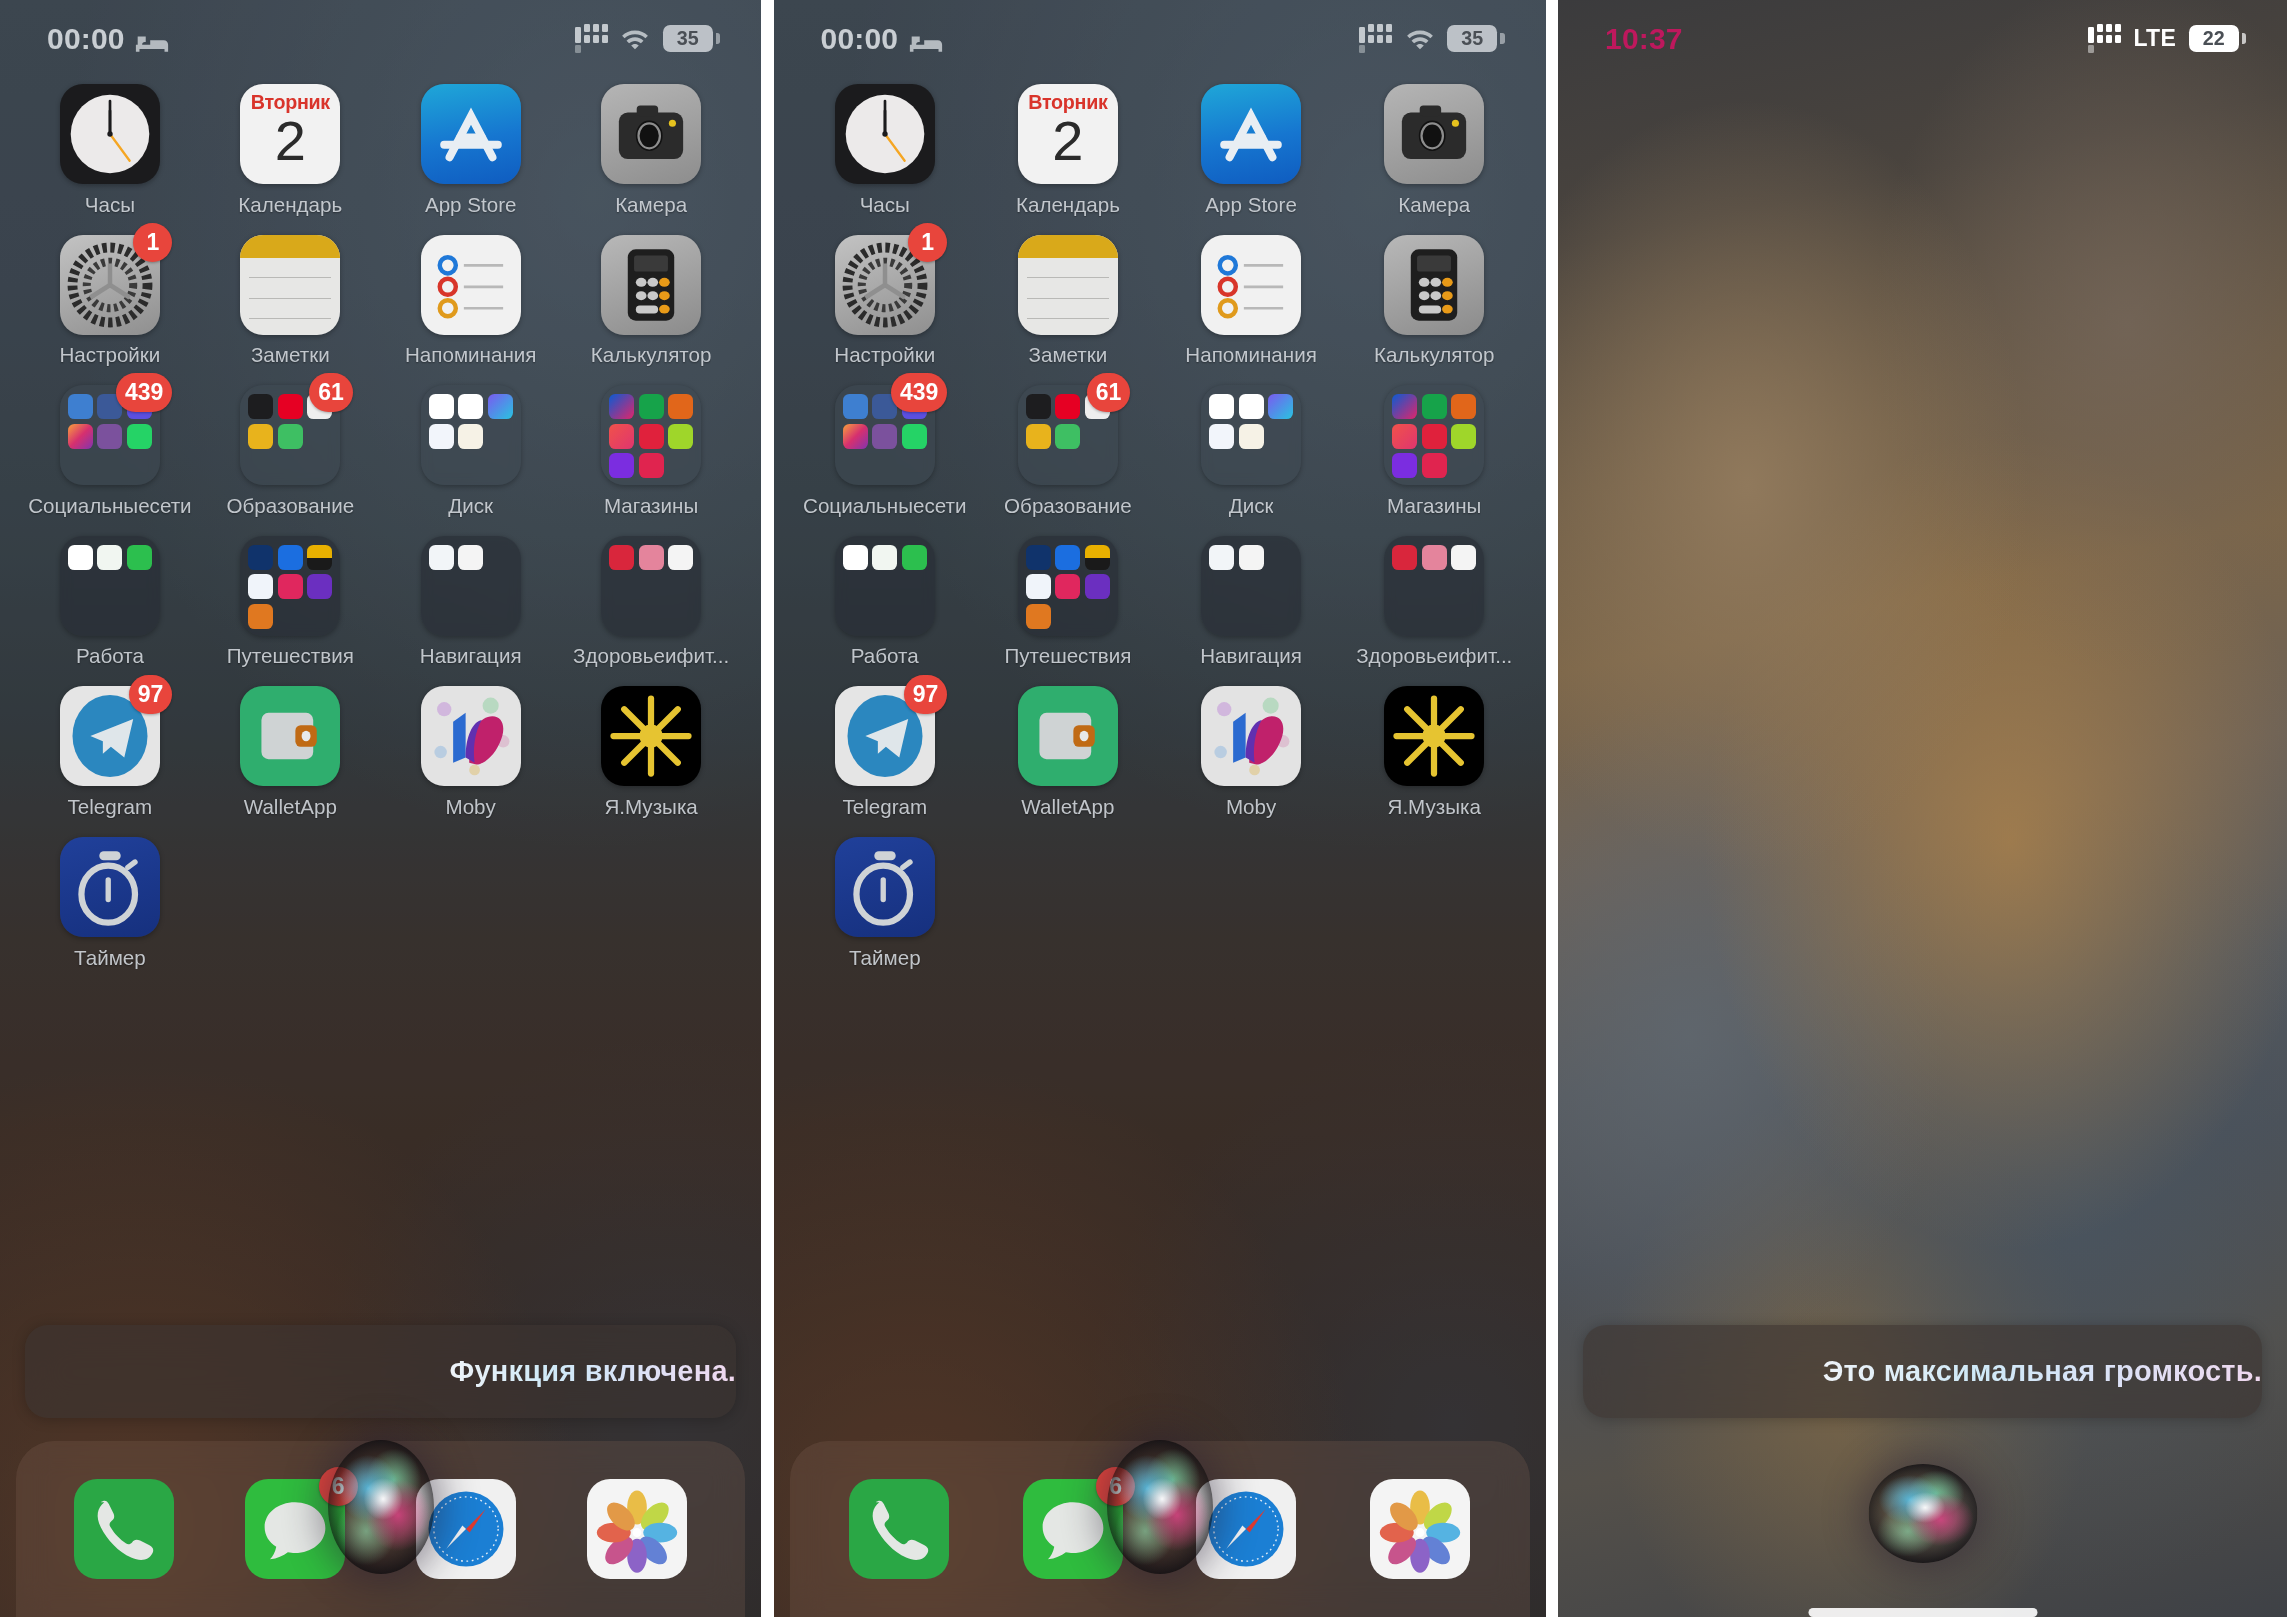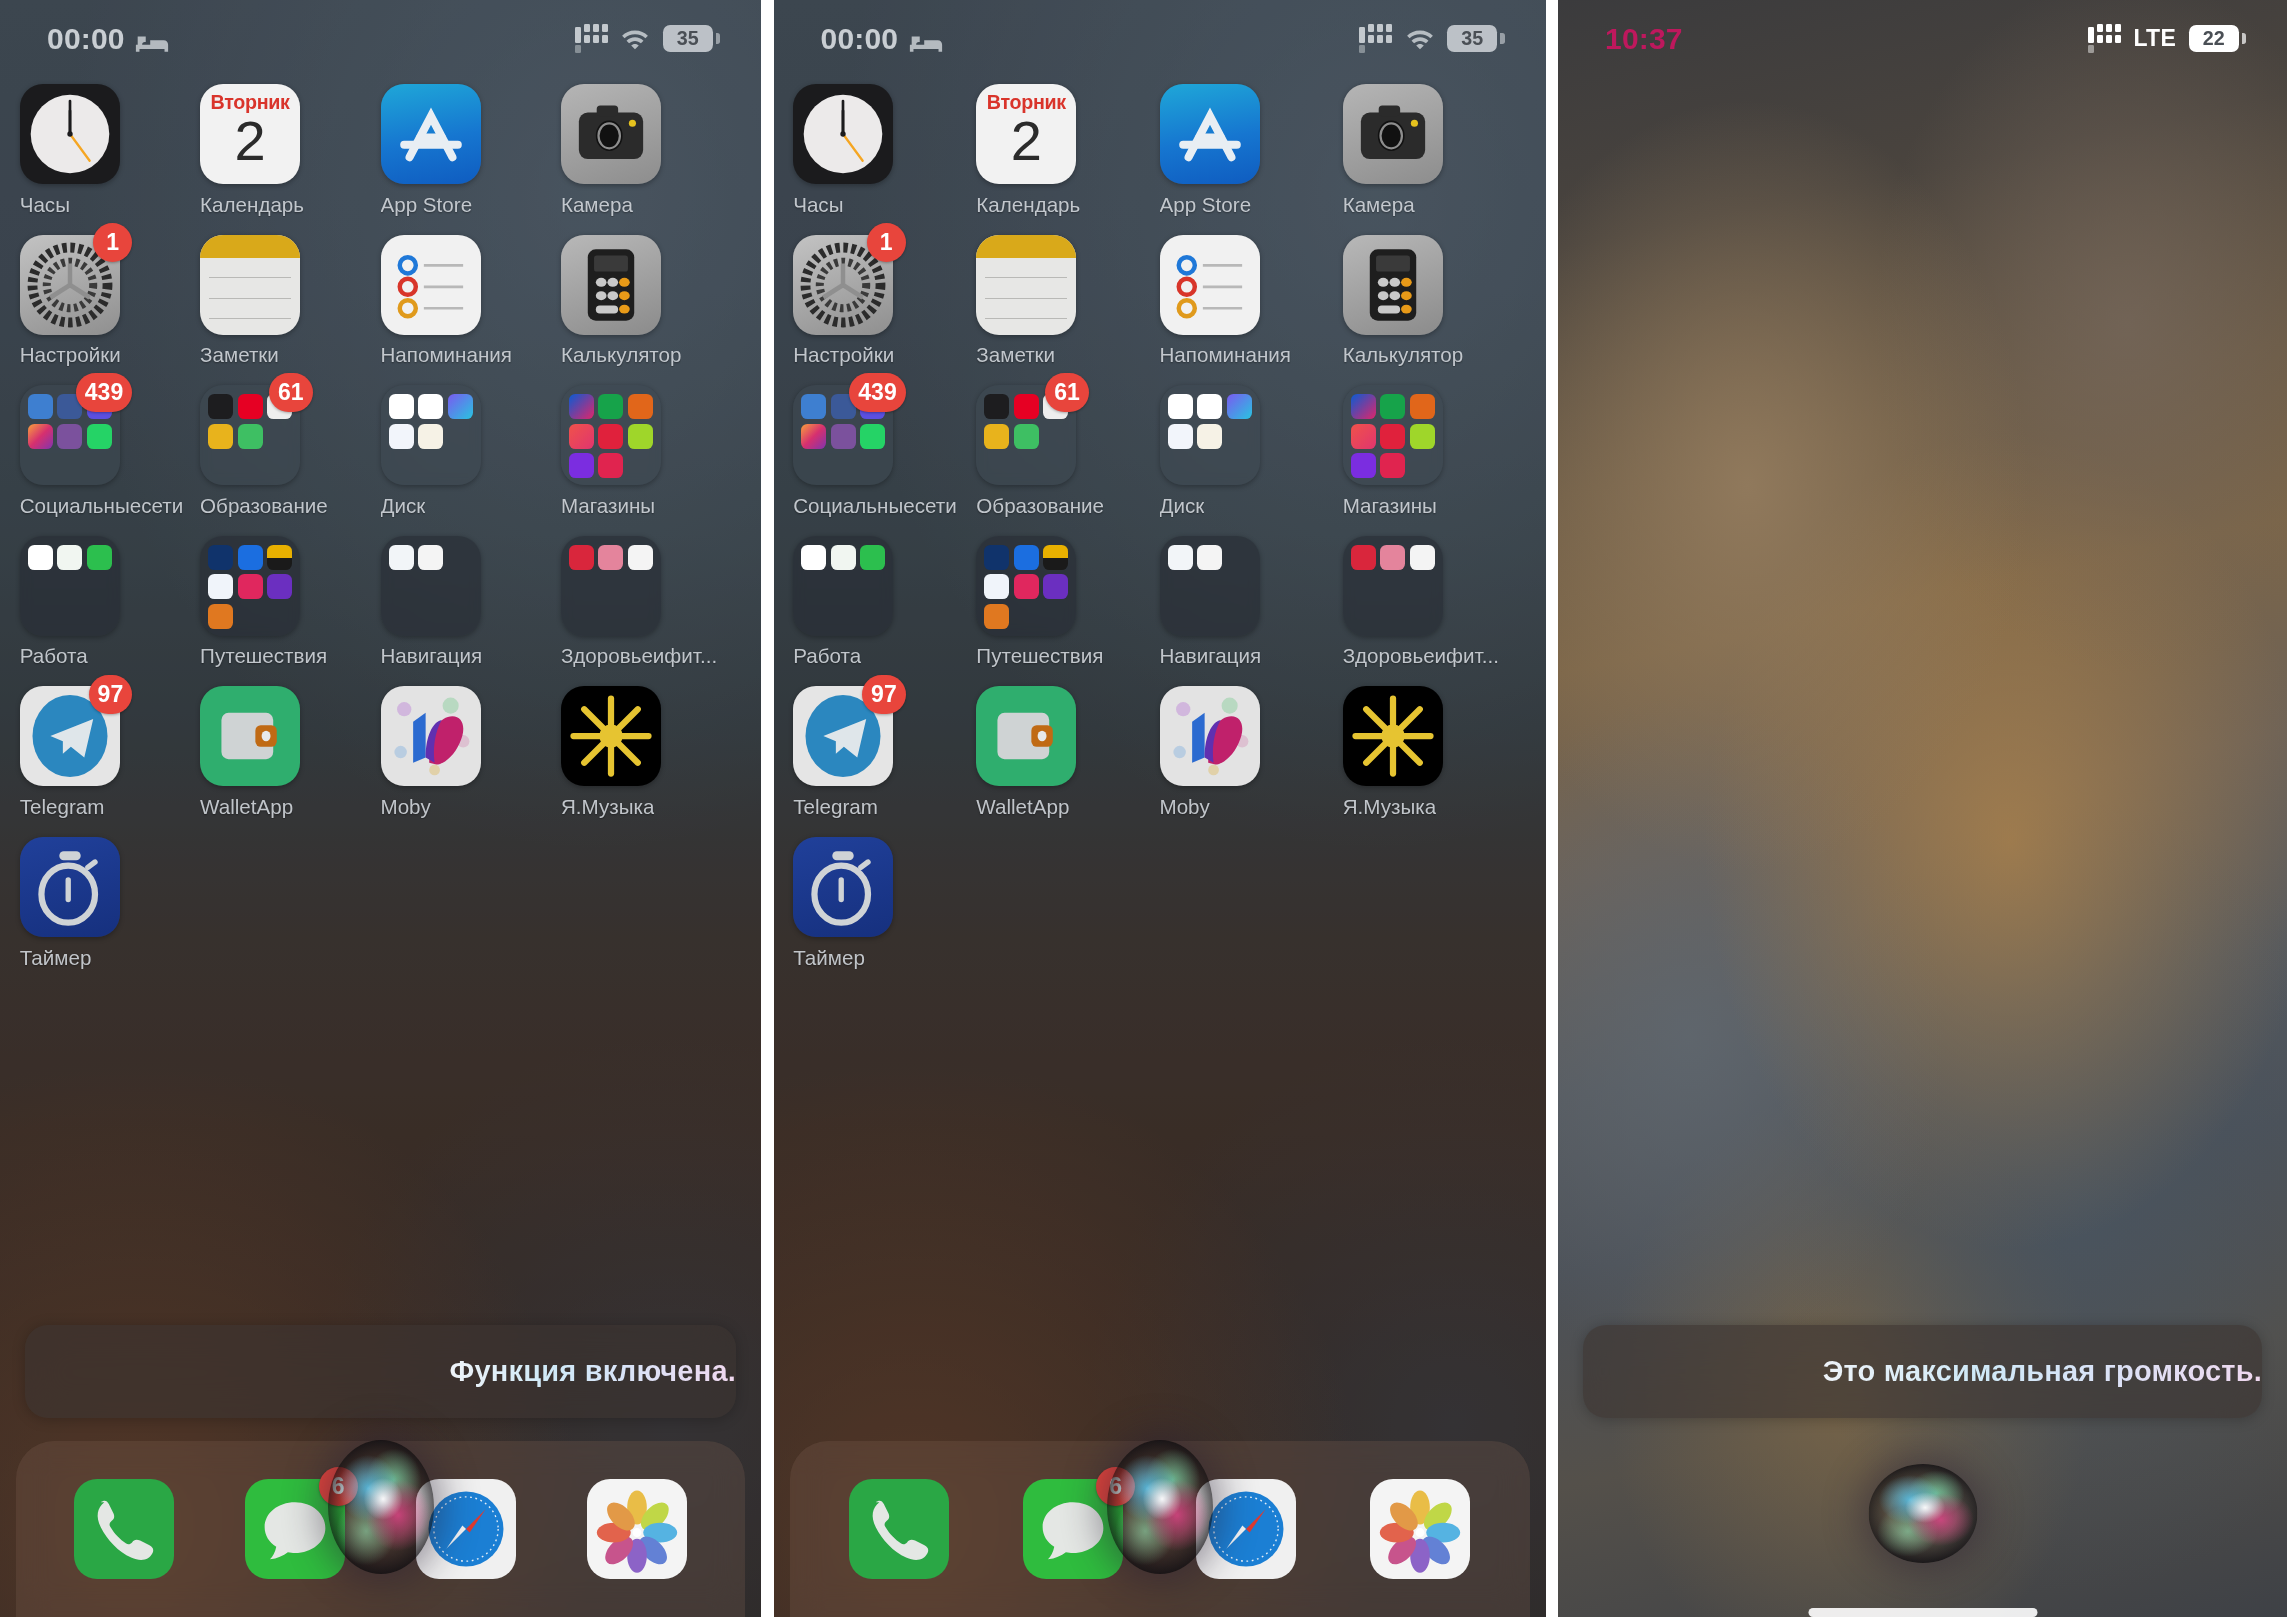--- a/index.html
+++ b/index.html
@@ -121,21 +121,21 @@
 
   
   .grid {
     position: absolute; left: 0; right: 0; top: 84px;
     display: grid;
     grid-template-columns: repeat(4, 1fr);
     row-gap: 18px;
     padding: 0 19.7px;
     z-index: 10;
   }
-  .cellitem { display: flex; flex-direction: column; align-items: flex-start; }
+  .cellitem { display: flex; flex-direction: column; align-items: center; }
   .icon {
     width: 100px; height: 100px; border-radius: 23px;
     position: relative; overflow: visible;
     box-shadow: 0 1.8px 5.4px rgba(0,0,0,.28);
   }
   .icon-inner { position: absolute; inset: 0; border-radius: 23px; overflow: hidden; }
   .label {
     margin-top: 9.9px;
     font-size: 20.6px; line-height: 1.1;
     color: rgba(214,219,224,.88);

